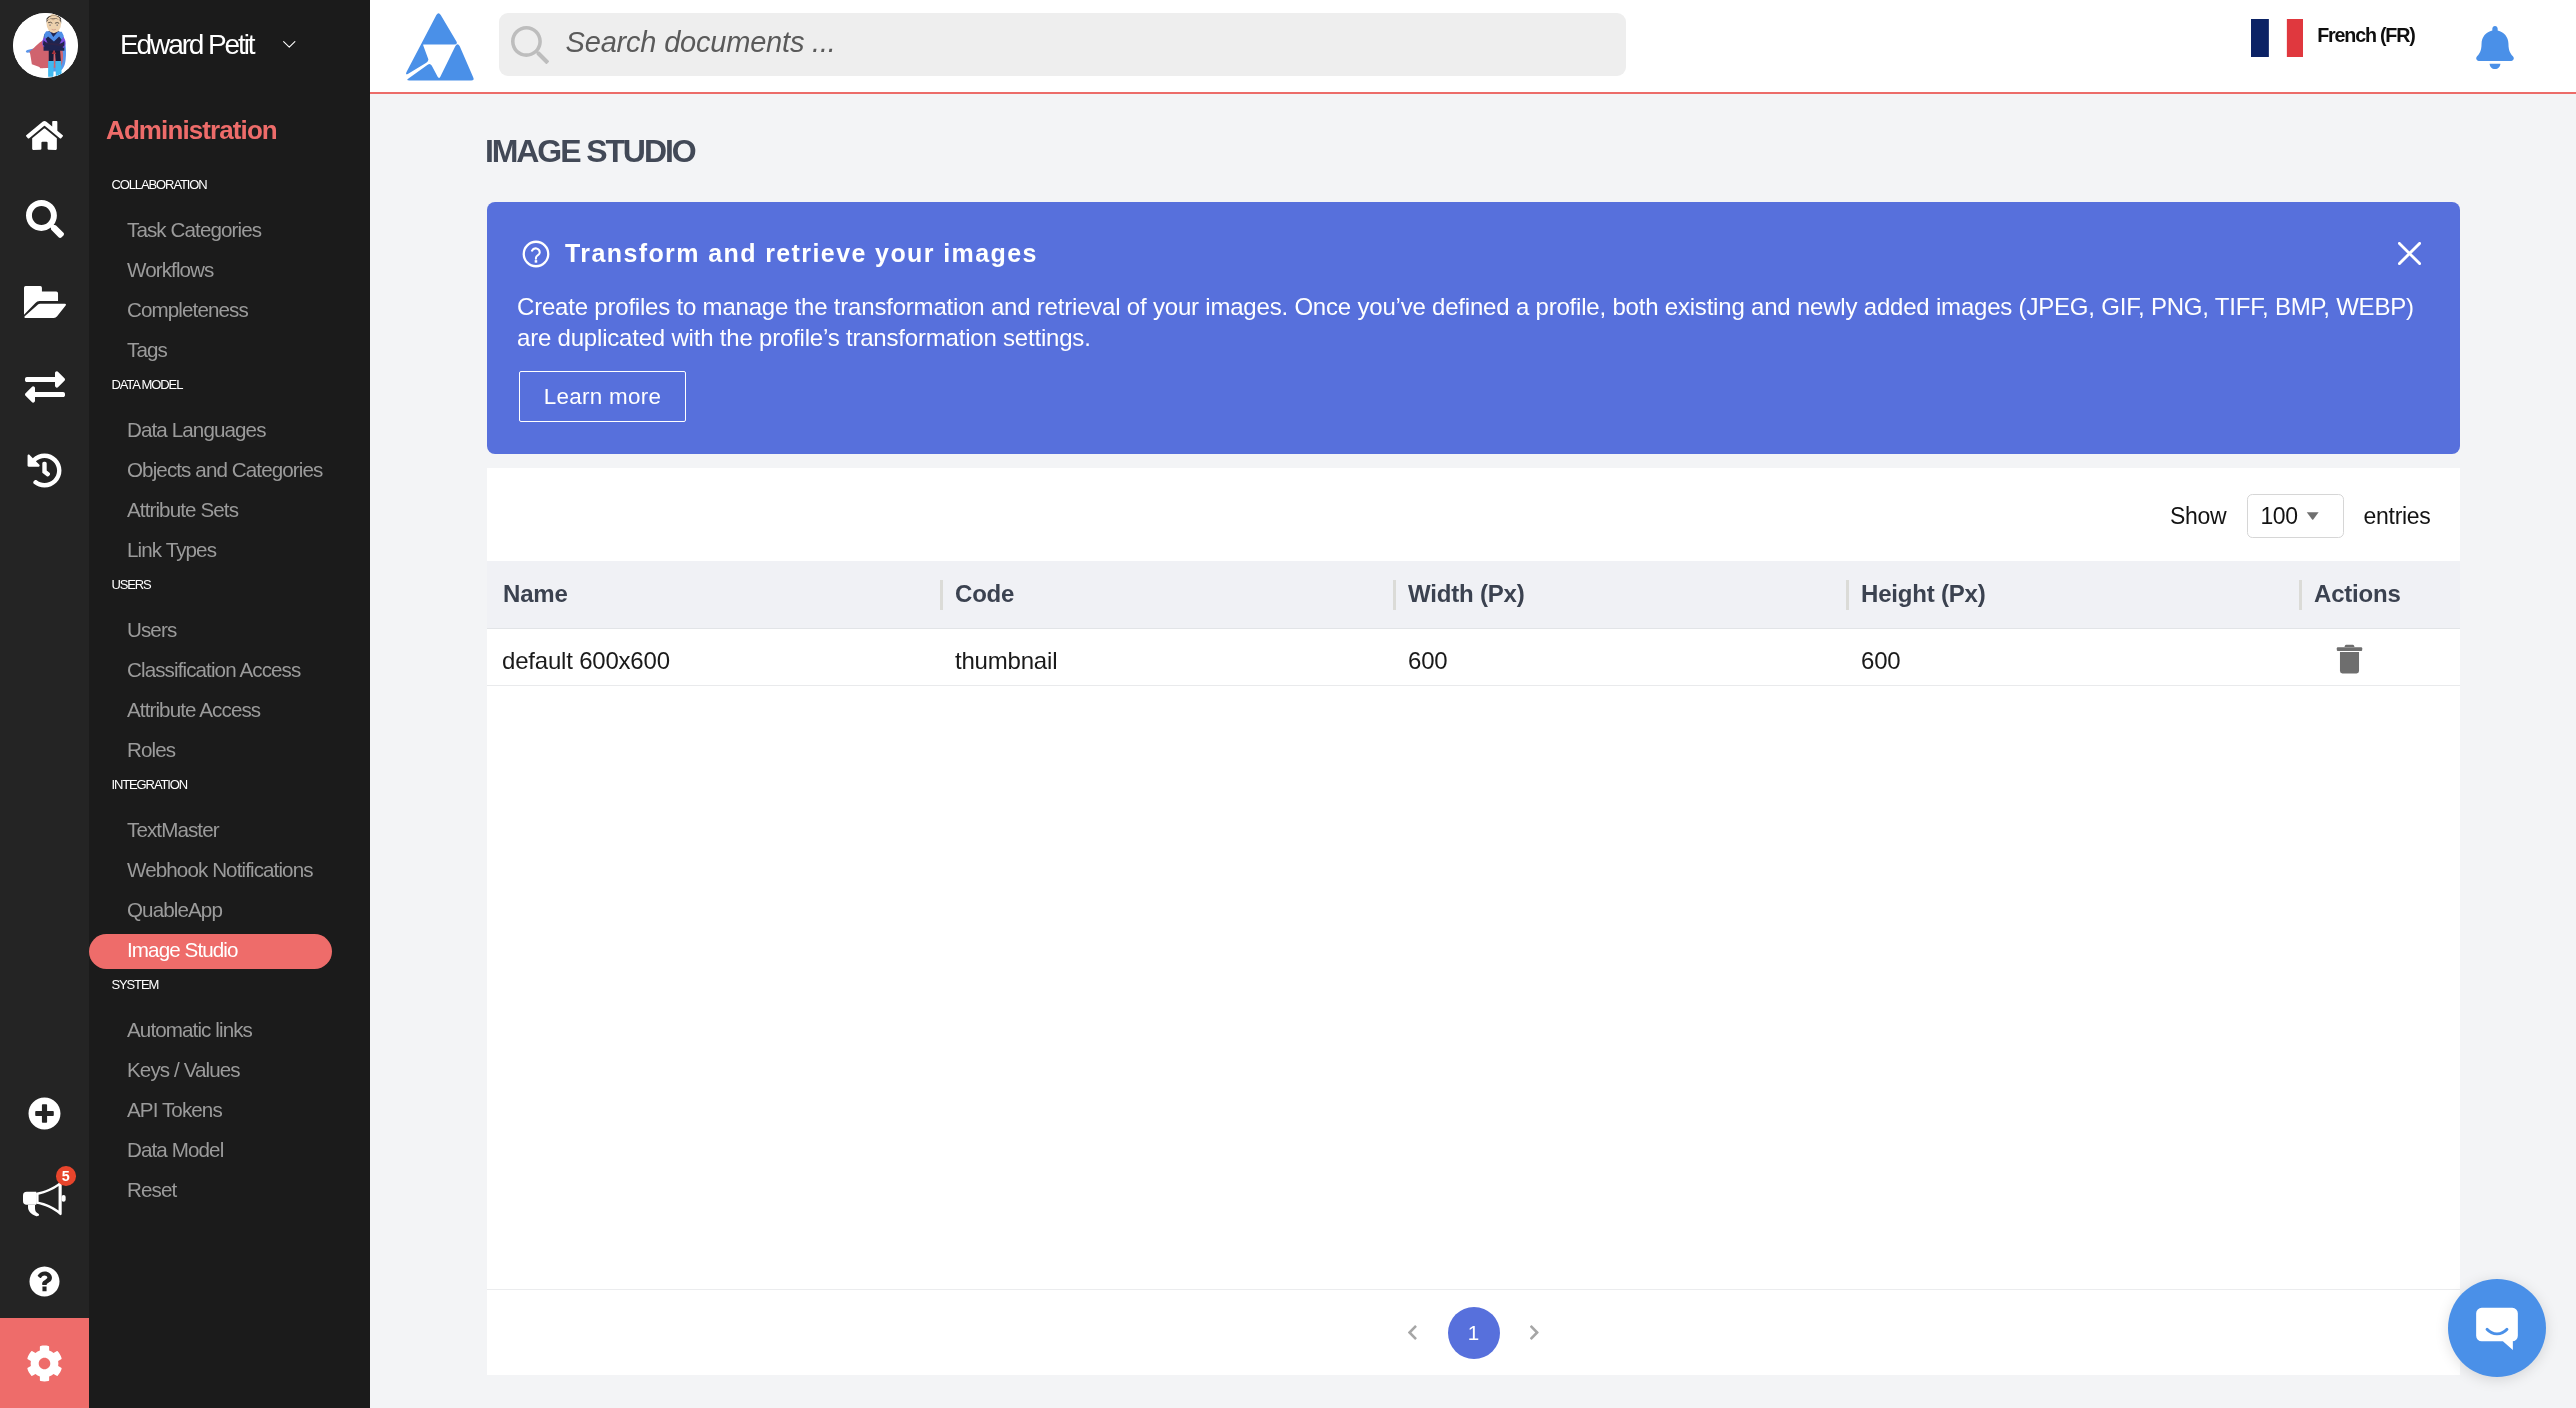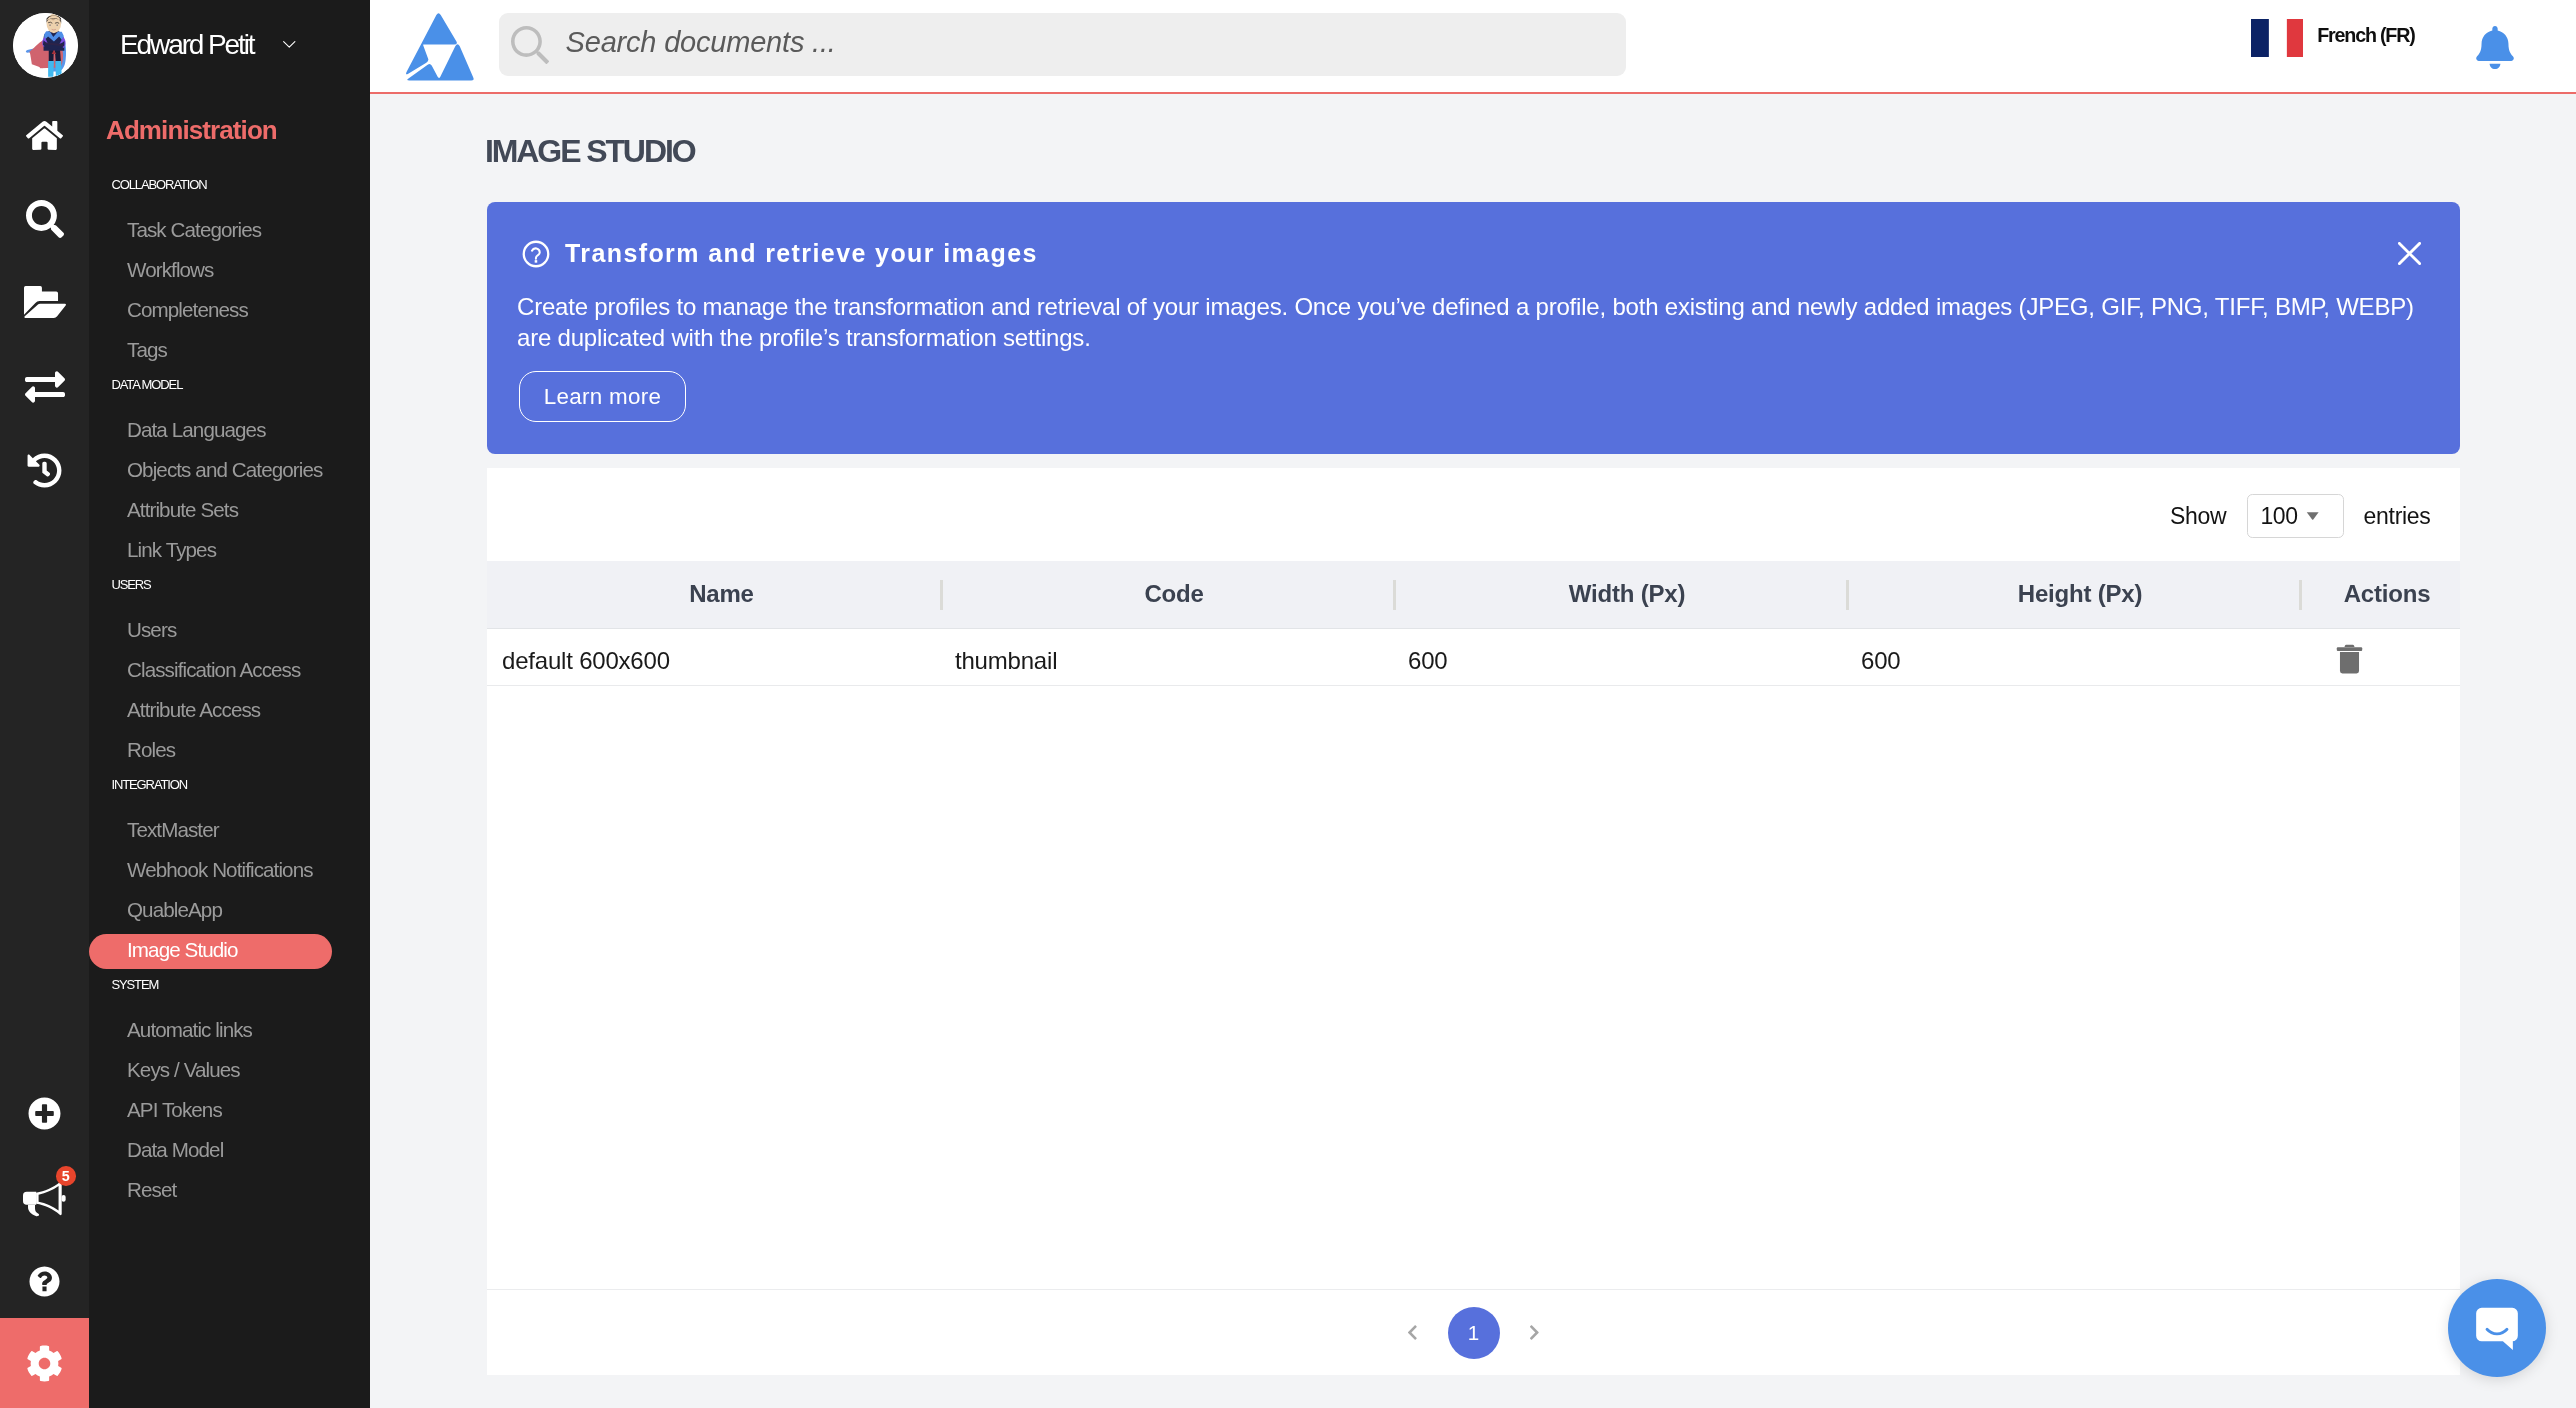--- a/index.html
+++ b/index.html
@@ -43,30 +43,30 @@
 
 .main{position:absolute;left:370px;top:94px;width:2206px;height:1315px;background:#f3f4f6;}
 .page-title{position:absolute;left:485px;top:133px;font-size:32px;font-weight:bold;color:#424957;letter-spacing:-2.1px;}
 .create-btn{position:absolute;left:2108px;top:126px;width:351px;height:55px;background:#5770dc;color:#fff;font-size:23px;font-weight:bold;border:none;border-radius:7.2px;cursor:pointer;font-family:"Liberation Sans",sans-serif;letter-spacing:-0.7px;padding:0;}
 .banner{position:absolute;left:487px;top:202px;width:1973px;height:252px;background:#5770dc;border-radius:8px;color:#fff;}
 .banner-head{position:absolute;left:35px;top:37px;display:flex;align-items:center;}
 .banner-head svg{display:block;}
 .banner-title{margin-left:15px;font-size:25px;font-weight:bold;letter-spacing:1.4px;}
 .banner-close{position:absolute;left:1911px;top:40px;cursor:pointer;display:block;}
 .banner-body{position:absolute;left:30px;top:89px;width:1923px;font-size:24px;line-height:31px;letter-spacing:-0.2px;}
-.learn-btn{position:absolute;left:32px;top:169px;width:167px;height:51px;border:1.8px solid #fff;border-radius:17px;background:transparent;color:#fff;font-size:22.4px;letter-spacing:0.3px;cursor:pointer;font-family:"Liberation Sans",sans-serif;padding:0;}
+.learn-btn{position:absolute;left:32px;top:169px;width:167px;height:51px;border:1.8px solid #fff;border-radius:2px;background:transparent;color:#fff;font-size:22.4px;letter-spacing:0.3px;cursor:pointer;font-family:"Liberation Sans",sans-serif;padding:0;}
 .card{position:absolute;left:487px;top:468px;width:1973px;height:907px;background:#fff;}
 .card-top{position:absolute;left:0;top:0;width:1973px;height:93px;}
 .show-wrap{position:absolute;right:29.5px;top:26px;display:flex;align-items:center;}
 .show-lbl{font-size:23px;color:#131313;letter-spacing:-0.3px;}
 .entries-sel{margin-left:20.6px;width:97px;height:44px;border:1.3px solid #d6d6d6;border-radius:5.4px;display:flex;align-items:center;justify-content:space-between;padding:0 23px 0 12.5px;cursor:pointer;}
 .entries-val{font-size:23px;color:#131313;letter-spacing:-0.3px;}
 .entries-lbl{margin-left:19.7px;font-size:23px;color:#131313;letter-spacing:-0.3px;}
 table{border-collapse:collapse;position:absolute;left:0;top:93px;width:1973px;table-layout:fixed;}
-th{background:#f0f1f5;height:67px;font-size:24px;font-weight:bold;color:#3b4250;text-align:center;padding-left:15px;position:relative;letter-spacing:-0.2px;margin-top:46px;}
+th{background:#f0f1f5;height:67px;font-size:24px;font-weight:bold;color:#3b4250;text-align:left;padding-left:15px;position:relative;letter-spacing:-0.2px;margin-top:46px;}
 th .sep{position:absolute;left:0;top:19px;width:2.7px;height:29.5px;background:#dbdbd7;}
 th:first-child{padding-left:16px;}
 td{height:57px;font-size:24px;color:#1a1a1a;text-align:left;padding:9px 0 0 15px;border-bottom:1.3px solid #e9eaec;vertical-align:middle;letter-spacing:-0.2px;}
 tr.head-row th{border-bottom:1.3px solid #e2e4e7;}
 .pager{position:absolute;left:0;bottom:0;width:1973px;height:86px;border-top:1.8px solid #ebecee;display:flex;align-items:center;justify-content:center;}
 .pg-arrow{width:18px;height:54px;display:flex;align-items:center;justify-content:center;cursor:pointer;}
 .pg-num{width:52px;height:52px;border-radius:50%;background:#5770dc;color:#fff;font-size:20.6px;display:flex;align-items:center;justify-content:center;cursor:pointer;margin:0 26px;}
 .trash{display:inline-block;margin-left:21.5px;position:relative;top:0.9px;}
 .intercom{position:absolute;left:2448px;top:1279px;width:98px;height:98px;border-radius:50%;background:#4a90e8;display:flex;align-items:center;justify-content:center;cursor:pointer;box-shadow:0 2.7px 14.3px rgba(0,0,0,.13);}
 </style>

